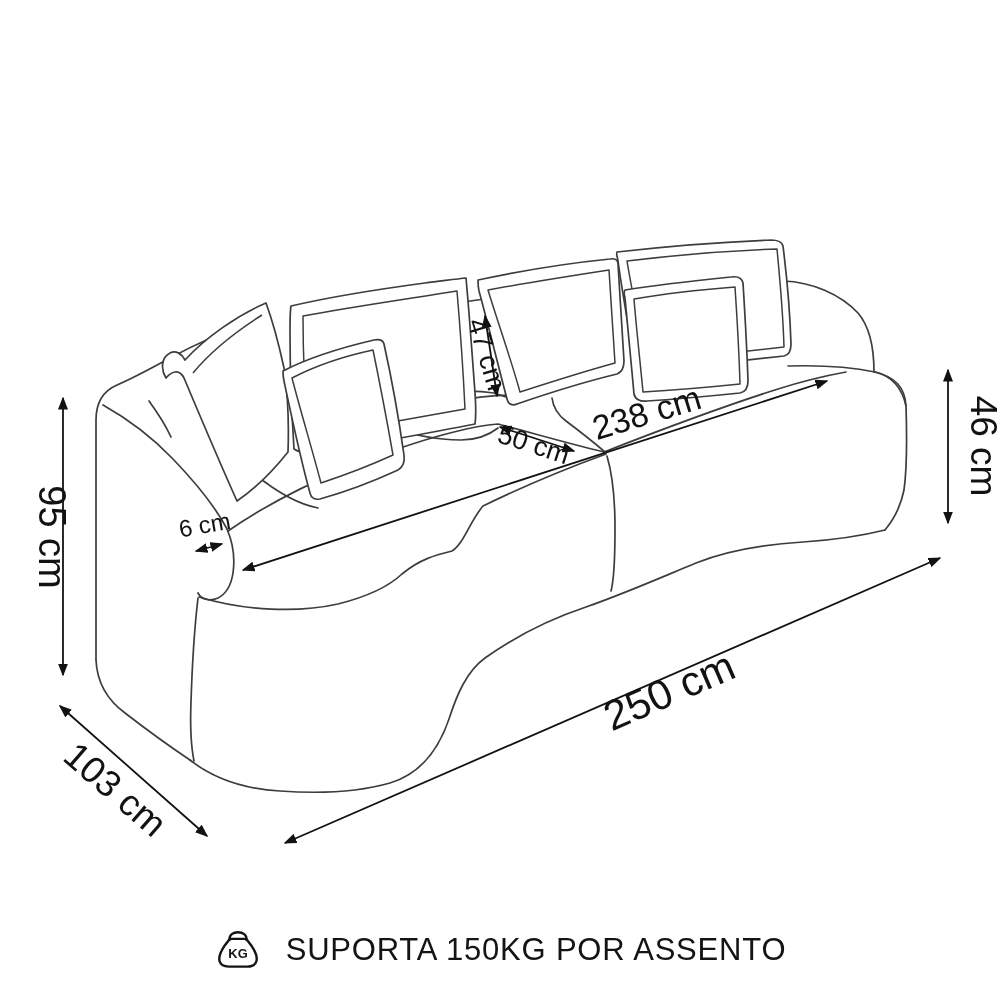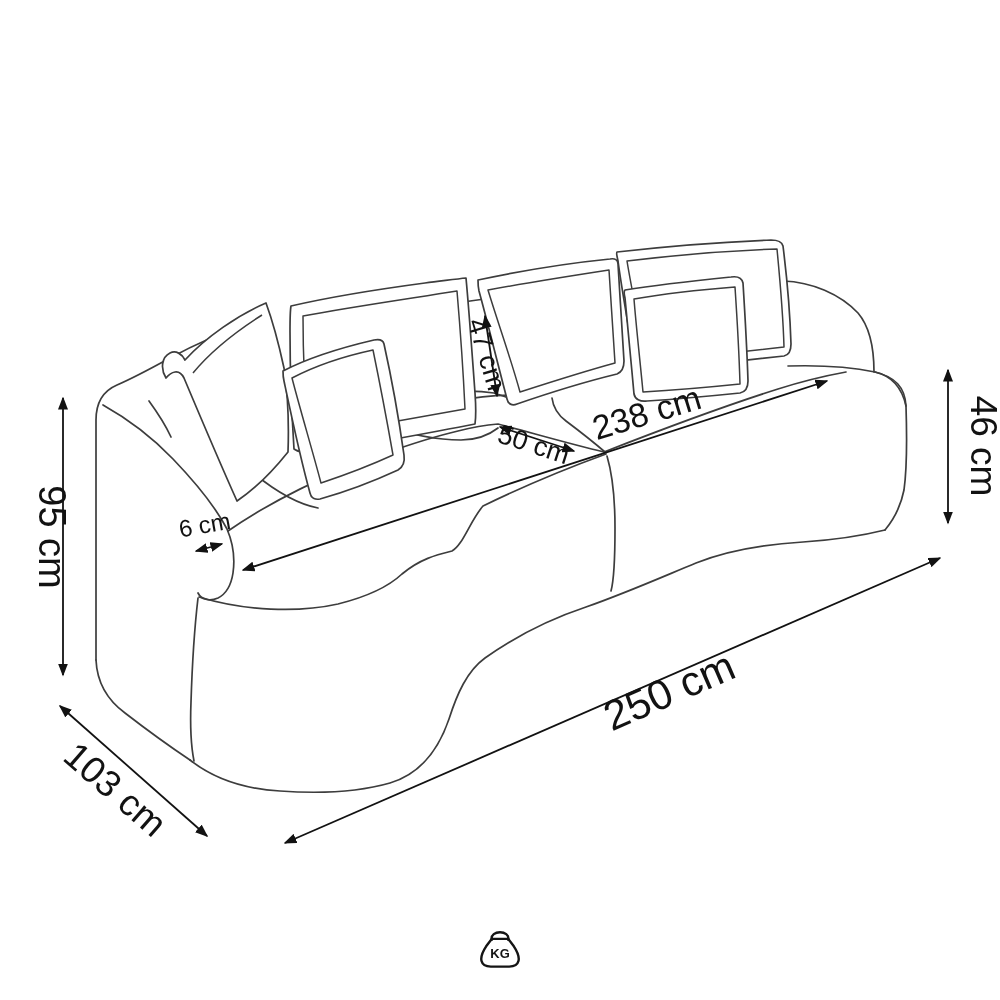--- a/index.html
+++ b/index.html
@@ -107,13 +107,14 @@
     </g>
   </g>
 </svg>
 
 <div class="caption">
   <svg class="kg-icon" width="48" height="48" viewBox="0 0 52 52">
     <path d="M 17,15 C 15,4 37,4 35,15" fill="none" stroke="#141414" stroke-width="2.6" stroke-linecap="round"></path>
     <path d="M 17,14 L 11,22 C 7,28 5,34 6,38 C 7,42 11,44 16,44 L 36,44 C 41,44 45,42 46,38 C 47,34 45,28 41,22 L 35,14 Z" fill="none" stroke="#141414" stroke-width="2.6" stroke-linejoin="round"></path>
     <text x="26" y="35" text-anchor="middle" font-size="14" font-weight="bold" fill="#141414" font-family="Liberation Sans, sans-serif">KG</text>
   </svg>
+  <span class="caption-text">SUPORTA 150KG POR ASSENTO</span>
 </div>
 
 </body></html>

